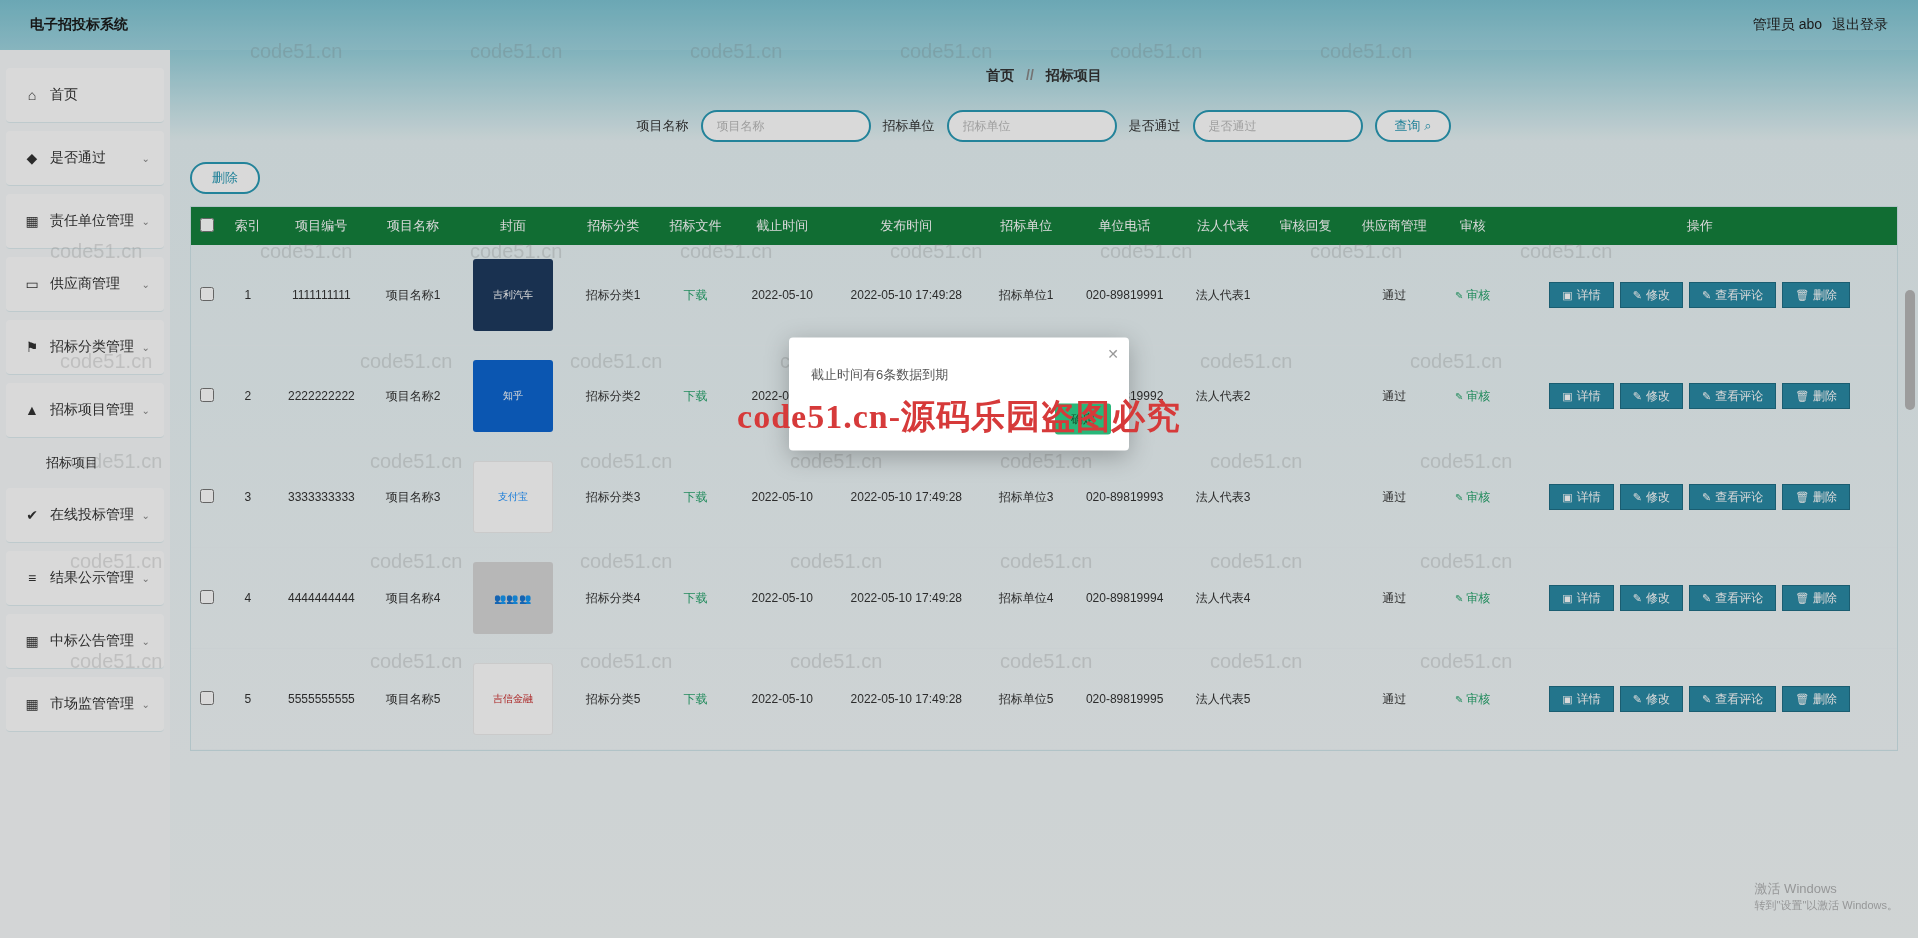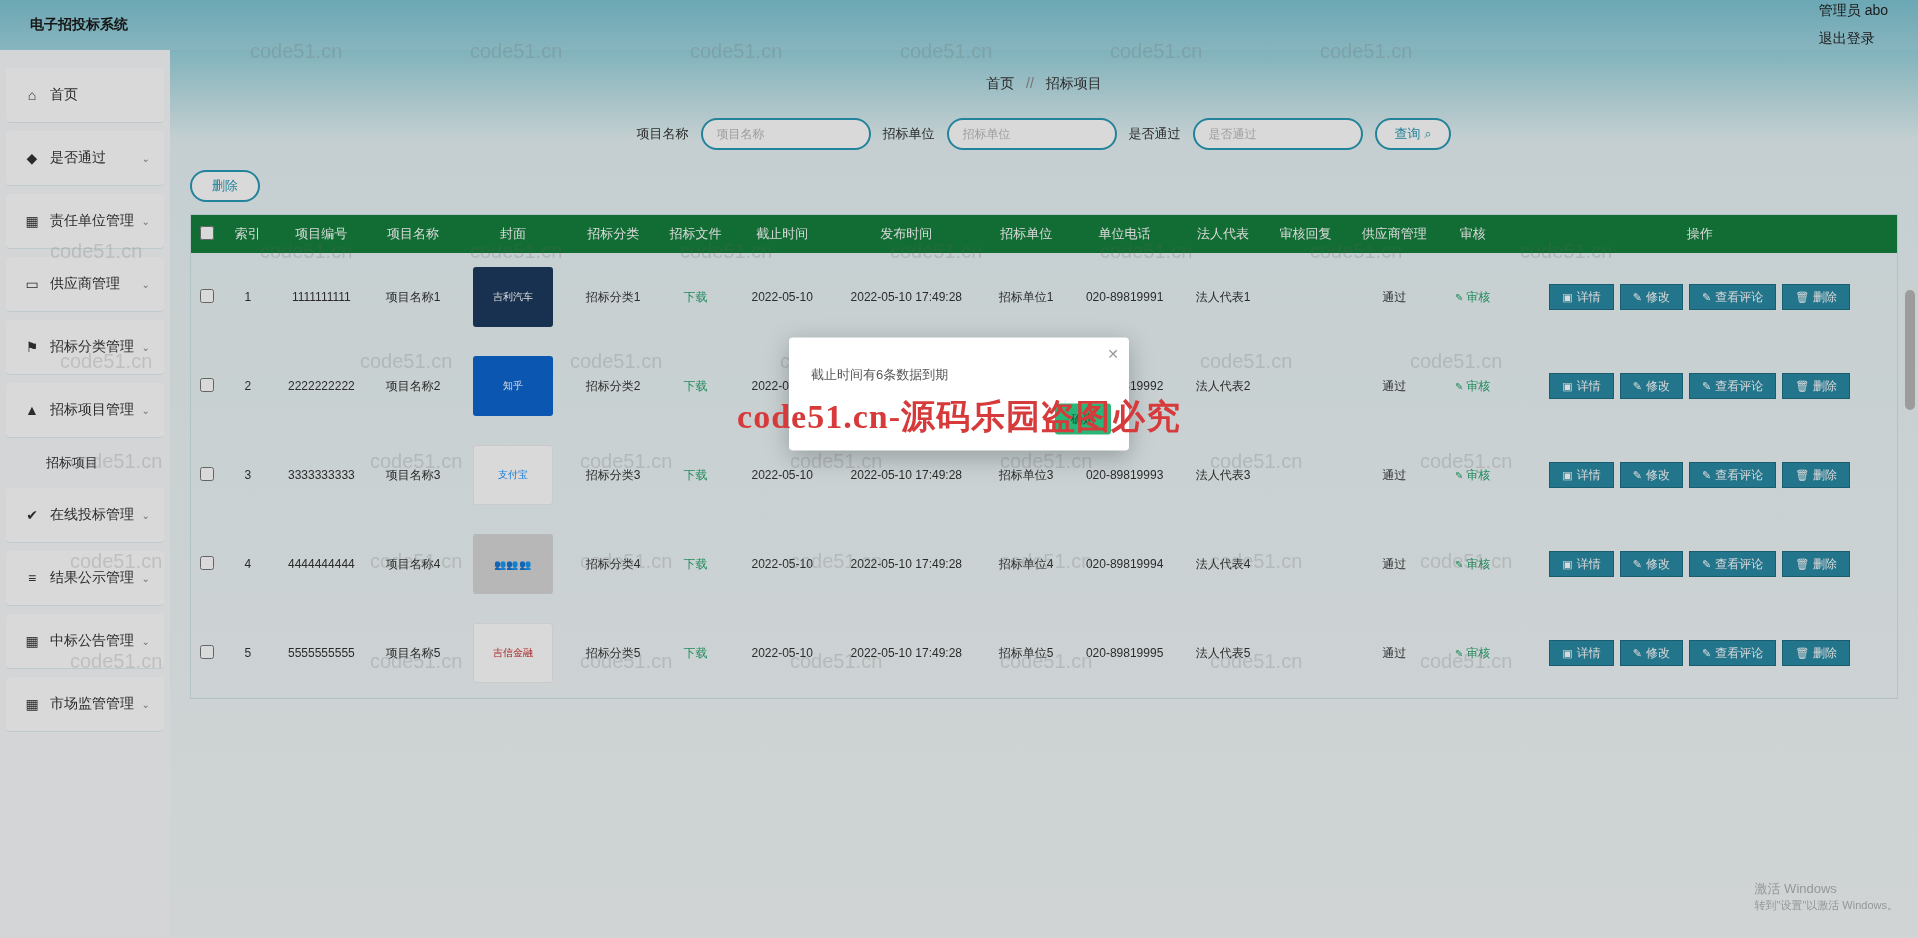--- a/index.html
+++ b/index.html
@@ -1,42 +1,42 @@
 <!DOCTYPE html>
 <html><head>
 <meta charset="utf-8">
 <style>
 * { margin: 0; padding: 0; box-sizing: border-box; }
 body { font-family: "Microsoft YaHei", Arial, sans-serif; font-size: 13px; background: linear-gradient(to bottom, #6bbfcf 0%, #e8f4f6 15%, #f5f9fa 100%); height: 938px; width: 1918px; overflow: hidden; position: relative; }
 .header { height: 50px; display: flex; align-items: center; justify-content: space-between; padding: 0 30px; background: linear-gradient(to bottom, #7ec5d4, #a0d5e0); }
 .header-title { font-size: 14px; font-weight: bold; color: #1a1a1a; }
-.header-right { display: flex; gap: 10px; color: #222; font-size: 14px; flex-direction: column; }
+.header-right { display: flex; gap: 10px; color: #222; font-size: 14px; }
 .header-link { cursor: pointer; }
 .layout { display: flex; height: calc(100% - 50px); }
 .sidebar { width: 170px; background: #f8fbfc; padding-top: 10px; }
 .sidebar-item { height: 55px; display: flex; align-items: center; padding: 0 18px; margin: 8px 6px; border-radius: 4px; cursor: pointer; font-size: 14px; color: #333; background: #fff; position: relative; border-bottom: 1px solid #e0eef1; }
 .sidebar-item.sub { background: transparent; border: none; padding-left: 40px; height: 34px; font-size: 13px; margin: 0 6px; }
 .sidebar-icon { width: 16px; height: 16px; margin-right: 10px; display: inline-flex; align-items: center; justify-content: center; font-size: 14px; }
 .sidebar-arrow { position: absolute; right: 14px; font-size: 10px; color: #888; }
 .main { flex: 1; padding: 15px 20px; position: relative; overflow: hidden; }
-.breadcrumb { text-align: center; font-size: 14px; color: #333; margin: 10px 0 25px; }
+.breadcrumb { text-align: center; font-size: 14px; color: #333; margin: 2px 0 25px; font-weight: bold; }
 .breadcrumb-sep { margin: 0 8px; color: #888; }
 .filters { display: flex; align-items: center; justify-content: center; gap: 12px; margin-bottom: 20px; }
 .filter-label { font-size: 13px; color: #333; }
 .filter-input { width: 170px; height: 32px; border: 2px solid #2a9ab5; border-radius: 16px; padding: 0 14px; font-size: 12px; outline: none; background: #fff; }
 .filter-input::placeholder { color: #bbb; }
 .search-btn { height: 32px; padding: 0 18px; border: 2px solid #2a9ab5; border-radius: 16px; background: #fff; color: #2a9ab5; cursor: pointer; font-size: 13px; }
 .action-row { margin-bottom: 12px; }
 .del-btn { height: 32px; padding: 0 20px; border: 2px solid #2a9ab5; border-radius: 16px; background: #fff; color: #2a9ab5; cursor: pointer; font-size: 13px; }
 .table-wrap { border: 1px solid #d0e5ea; }
 table { width: 100%; border-collapse: collapse; }
 thead th { background: #15803d; color: #fff; font-weight: normal; font-size: 13px; padding: 10px 6px; text-align: center; }
 tbody td { padding: 14px 6px; text-align: center; font-size: 12px; color: #333; border-bottom: 1px solid #eef5f7; vertical-align: middle; }
 .chk { width: 14px; height: 14px; }
-.thumb { width: 80px; height: 60px; display: inline-flex; align-items: center; justify-content: center; font-size: 10px; color: #fff; border-radius: 3px; }
+.thumb { width: 80px; height: 72px; display: inline-flex; align-items: center; justify-content: center; font-size: 10px; color: #fff; border-radius: 3px; }
 .thumb.t1 { background: #1e3a5f; }
 .thumb.t2 { background: #0e66d0; }
 .thumb.t3 { background: #fff; color: #1890ff; border: 1px solid #eee; }
 .thumb.t4 { background: #d8d8d8; color: #333; }
 .thumb.t5 { background: #fff; color: #c92a2a; border: 1px solid #eee; }
 .dl-link { color: #2aa56f; font-size: 12px; cursor: pointer; }
 .audit-link { color: #2aa56f; font-size: 12px; cursor: pointer; }
 .audit-link::before { content: "✎ "; font-size: 10px; }
 .row-btns { display: flex; flex-wrap: wrap; gap: 6px; justify-content: center; }
 .tbtn { height: 26px; padding: 0 12px; background: #2a8aa5; color: #fff; border: 1px solid #1f6e85; font-size: 12px; cursor: pointer; display: inline-flex; align-items: center; gap: 4px; }

